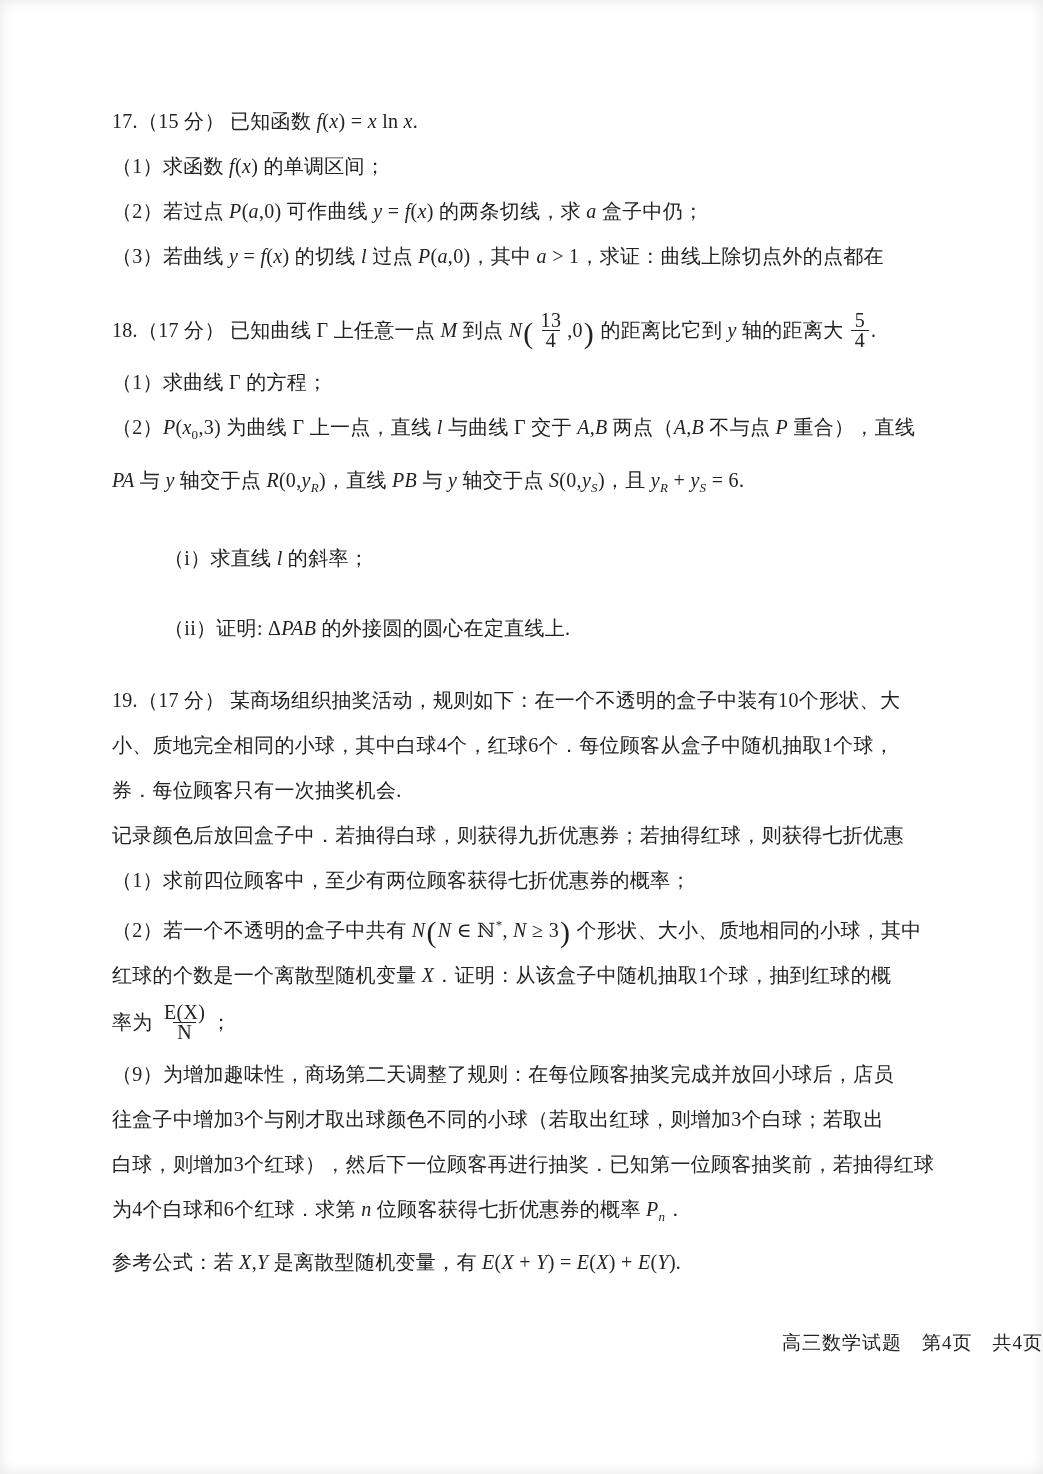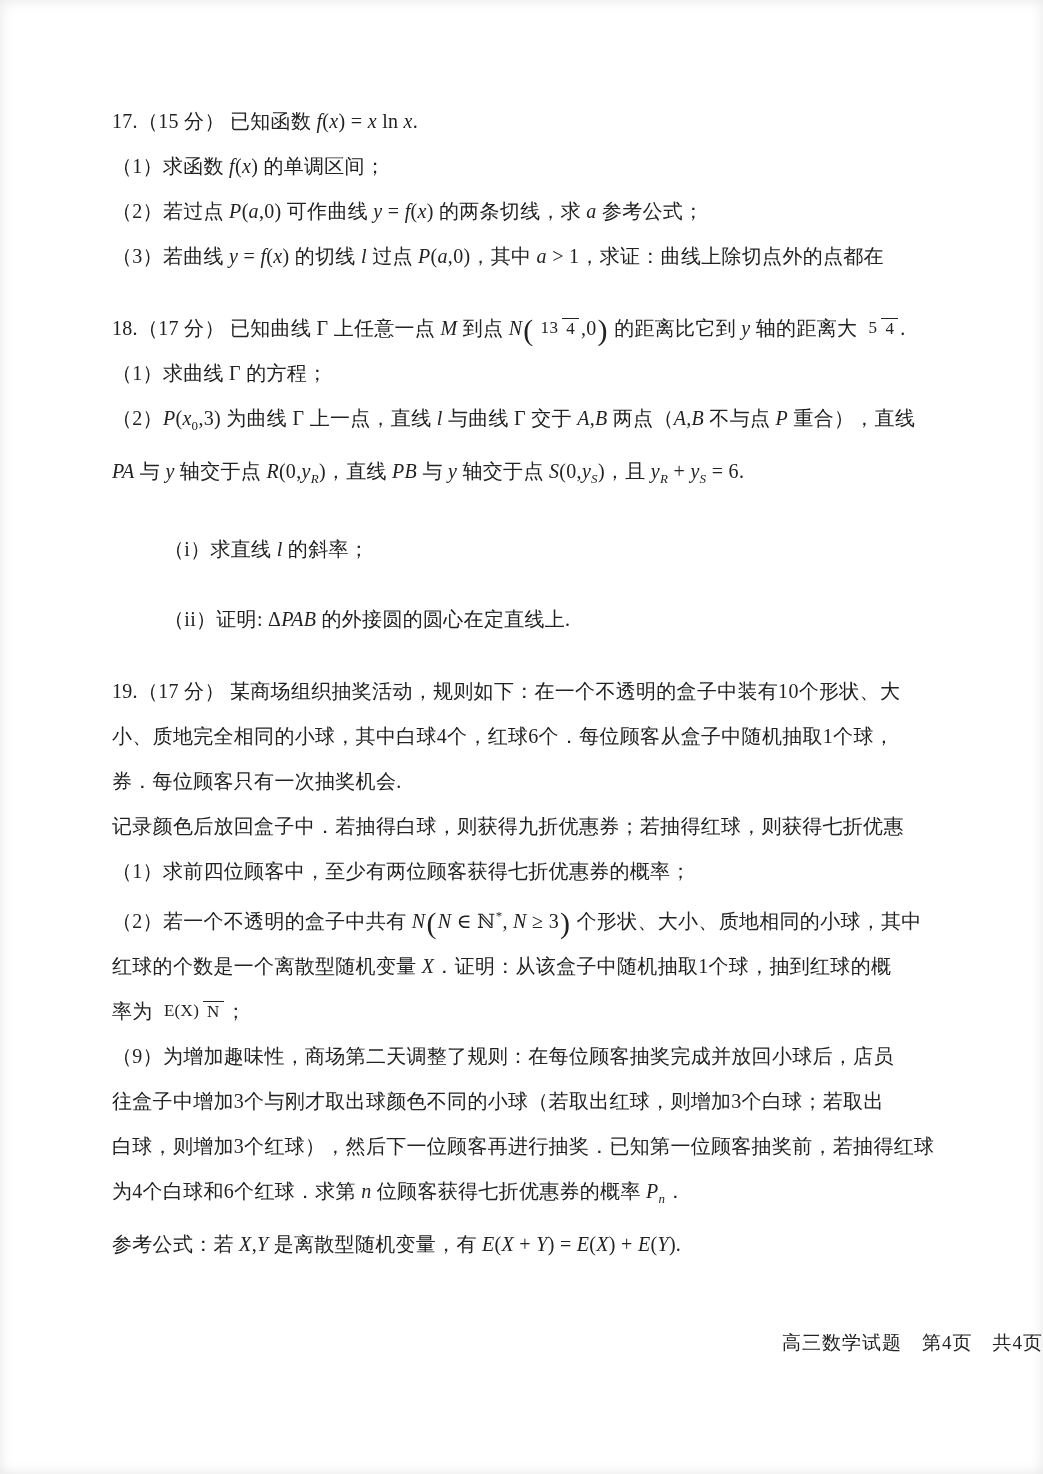--- a/index.html
+++ b/index.html
@@ -40,24 +40,24 @@
   .sup  { font-size: 13px; vertical-align: 8px; font-style: normal; }
   .bp {
     font-size: 30px;
     line-height: 20px;
     vertical-align: middle;
     font-style: normal;
     padding: 0 1px;
   }
   .frac {
     display: inline-flex;
-    flex-direction: row;
-    align-items: flex-start;
+    flex-direction: column;
+    align-items: center;
     vertical-align: middle;
-    font-size: 17px;
+    font-size: 20px;
     line-height: 19px;
     padding: 0 2px;
     transform: translateY(-2px);
   }
   .frac .num { display: block; padding: 0 4px; }
   .frac .den { display: block; padding: 0 4px; border-top: 1.5px solid #222222; }
   .frac.it { }
   .footer {
     position: absolute;
     left: 0;
@@ -71,21 +71,21 @@
 </style>
 </head>
 <body>
 
 <div class="page">
   <div class="content">
 
     <section class="problem">
       <div class="line"><span class="n">17.（15 分）  已知函数 </span><span class="i">f</span><span class="n">(</span><span class="i">x</span><span class="n">) = </span><span class="i">x</span><span class="n"> ln </span><span class="i">x</span><span class="n">.</span></div>
       <div class="line"><span class="n">（1）求函数 </span><span class="i">f</span><span class="n">(</span><span class="i">x</span><span class="n">) 的单调区间；</span></div>
-      <div class="line"><span class="n">（2）若过点 </span><span class="i">P</span><span class="n">(</span><span class="i">a</span><span class="n">,0) 可作曲线 </span><span class="i">y</span><span class="n"> = </span><span class="i">f</span><span class="n">(</span><span class="i">x</span><span class="n">) 的两条切线，求 </span><span class="i">a</span><span class="n"> 参考公式；</span></div>
+      <div class="line"><span class="n">（2）若过点 </span><span class="i">P</span><span class="n">(</span><span class="i">a</span><span class="n">,0) 可作曲线 </span><span class="i">y</span><span class="n"> = </span><span class="i">f</span><span class="n">(</span><span class="i">x</span><span class="n">) 的两条切线，求 </span><span class="i">a</span><span class="n"> 盒子中仍；</span></div>
       <div class="line"><span class="n">（3）若曲线 </span><span class="i">y</span><span class="n"> = </span><span class="i">f</span><span class="n">(</span><span class="i">x</span><span class="n">) 的切线 </span><span class="i">l</span><span class="n"> 过点 </span><span class="i">P</span><span class="n">(</span><span class="i">a</span><span class="n">,0)，其中 </span><span class="i">a</span><span class="n"> &gt; 1，求证：曲线上除切点外的点都在</span></div>
     </section>
 
     <section class="problem">
       <div class="line"><span class="n">18.（17 分）  已知曲线 Γ 上任意一点 </span><span class="i">M</span><span class="n"> 到点 </span><span class="i">N</span><span class="bp">(</span><span class="frac">
             <span class="num">13</span>
             <span class="den">4</span>
           </span><span class="n">,0</span><span class="bp">)</span><span class="n"> 的距离比它到 </span><span class="i">y</span><span class="n"> 轴的距离大 </span><span class="frac">
             <span class="num">5</span>
             <span class="den">4</span>

